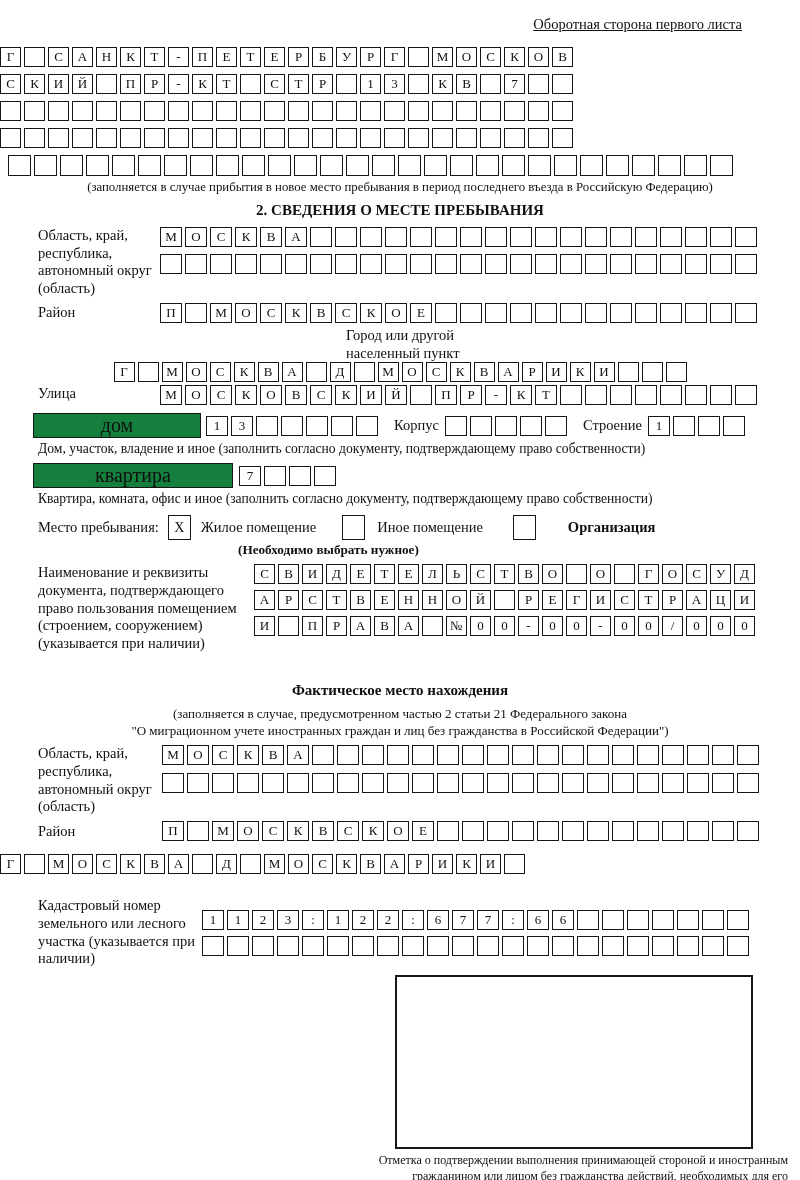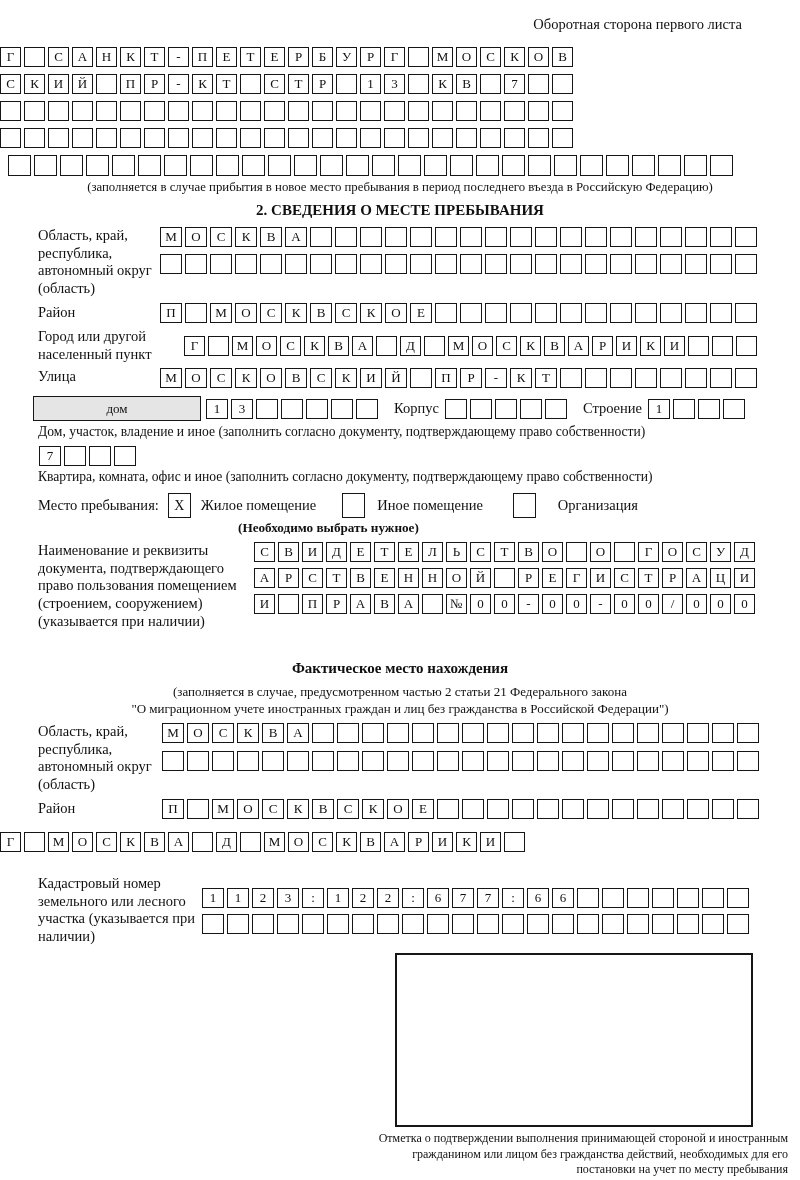--- a/index.html
+++ b/index.html
@@ -1,37 +1,37 @@
 <!DOCTYPE html>
 <html><head>
 <meta charset="utf-8">
 <style>
   html,body{margin:0;padding:0;}
   body{
     width:800px;height:1180px;overflow:hidden;background:#ffffff;color:#101010;
     font-family:"Liberation Serif", serif;
   }
-  .hdr-note{ text-align:right; padding:16px 58px 0 0; font-size:14.5px; }
+  .hdr-note{ text-align:right; padding:16px 58px 0 0; font-size:14.5px;text-decoration:underline; }
   .lbl{ font-size:14.5px; line-height:1.22; }
   .row{ display:flex; align-items:flex-start; }
   .ml38{ margin-left:38px; }
   .cells{ display:flex; gap:3px; flex-wrap:nowrap; }
   .cell{
     box-sizing:border-box; flex:0 0 auto; width:21px; height:20px;
     border:1.6px solid #161616; display:inline-flex; align-items:center; justify-content:center;
     font-size:13px; background:#fff;
   }
   .w22 .cell{ width:22px; }
   .w23 .cell{ width:23px; height:21px; }
   .note-c{ text-align:center; font-size:12.8px; margin-top:4px; }
   .note-l{ font-size:13.6px; margin:3px 0 0 38px; }
   .title{ text-align:center; font-weight:bold; font-size:15px; }
   .widebox{
     box-sizing:border-box; border:1.6px solid #161616; height:25px;
-    display:flex; align-items:center; justify-content:center; font-size:13px; background:#e5e5e5;
+    display:flex; align-items:center; justify-content:center; font-size:20px; background:#15803d;
   }
   .chk{
     box-sizing:border-box; width:23px; height:25px; border:1.7px solid #161616;
     display:inline-flex; align-items:center; justify-content:center; font-size:14px; background:#fff;
   }
   .stamp-box{ box-sizing:border-box; width:358px; height:174px; border:2px solid #161616; margin:6px 0 0 395px; background:#fff; }
   .stamp-cap{ width:420px; margin:4px 0 12px 368px; text-align:right; font-size:12px; line-height:1.3; }
 </style>
 </head>
 <body>
@@ -261,21 +261,21 @@
       <span class="cell"></span>
       <span class="cell"></span>
       <span class="cell"></span>
       <span class="cell"></span>
       <span class="cell"></span>
       <span class="cell"></span>
       <span class="cell"></span>
     </div>
 </div>
 
-<div class="row" style="margin-top:4px;align-items:center;min-height:38px;">
+<div class="row" style="margin-top:4px;align-items:center;min-height:38px;flex-direction:column;">
   <div class="lbl ml38" style="width:146px;">Город или другой населенный пункт</div>
   <div class="cells">
       <span class="cell">Г</span>
       <span class="cell"></span>
       <span class="cell">М</span>
       <span class="cell">О</span>
       <span class="cell">С</span>
       <span class="cell">К</span>
       <span class="cell">В</span>
       <span class="cell">А</span>
@@ -351,37 +351,38 @@
   <div class="cells w22" style="margin-left:6px;">
       <span class="cell">1</span>
       <span class="cell"></span>
       <span class="cell"></span>
       <span class="cell"></span>
     </div>
 </div>
 <div class="note-l">Дом, участок, владение и иное (заполнить согласно документу, подтверждающему право собственности)</div>
 
 <div class="row" style="margin:6px 0 0 33px;align-items:center;">
+  <div class="widebox" style="width:200px;">квартира</div>
   <div class="cells w22" style="margin-left:6px;">
       <span class="cell">7</span>
       <span class="cell"></span>
       <span class="cell"></span>
       <span class="cell"></span>
     </div>
 </div>
 <div class="note-l">Квартира, комната, офис и иное (заполнить согласно документу, подтверждающему право собственности)</div>
 
 <div class="row ml38" style="margin-top:8px;align-items:center;">
   <div class="lbl">Место пребывания:</div>
   <span class="chk" style="margin-left:9px;">X</span>
   <div class="lbl" style="margin-left:10px;">Жилое помещение</div>
   <span class="chk" style="margin-left:26px;"></span>
   <div class="lbl" style="margin-left:12px;">Иное помещение</div>
   <span class="chk" style="margin-left:30px;"></span>
-  <div class="lbl" style="margin-left:22px;">Организация</div>
+  <div class="lbl" style="margin-left:32px;font-weight:bold;">Организация</div>
 </div>
 <div style="margin:2px 0 0 238px;font-size:13.2px;font-weight:bold;">(Необходимо выбрать нужное)</div>
 
 <div class="row" style="margin-top:6px;min-height:118px;">
   <div class="lbl ml38" style="width:216px;">Наименование и реквизиты документа, подтверждающего право пользования помещением (строением, сооружением) (указывается при наличии)</div>
   <div style="display:flex;flex-direction:column;gap:6px;">
     <div class="cells">
         <span class="cell">С</span>
         <span class="cell">В</span>
         <span class="cell">И</span>

